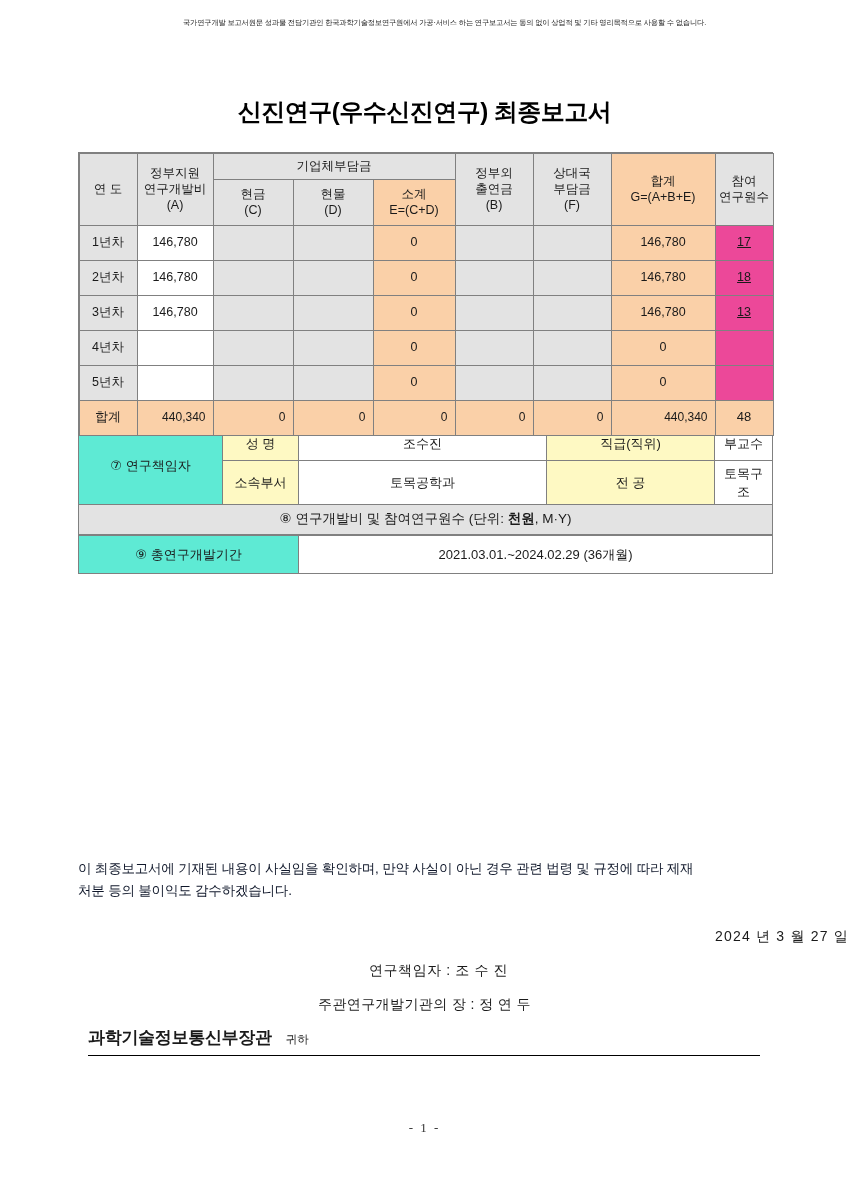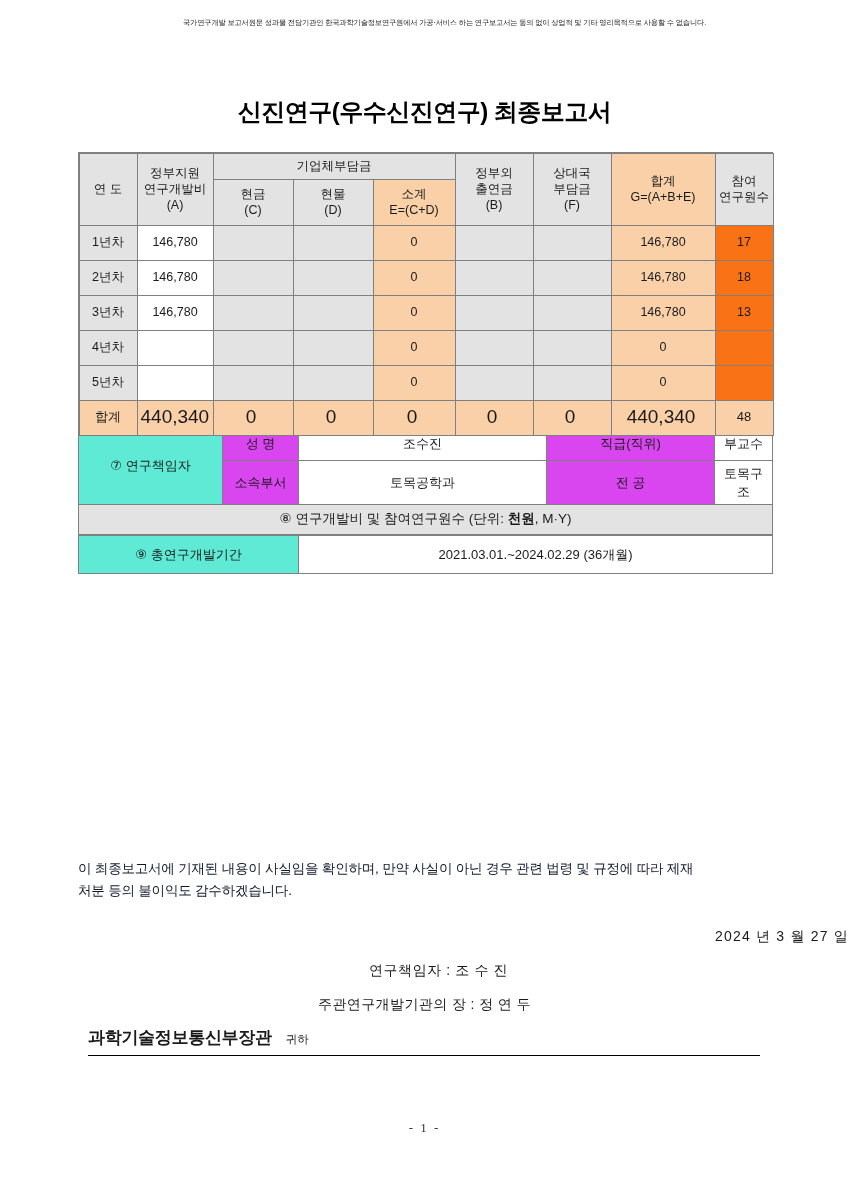--- a/index.html
+++ b/index.html
@@ -57,21 +57,21 @@
     line-height: 1.35;
     height: 34px;
   }
   .lbl {
     background: #5eead4;
     text-align: left;
     padding-left: 9px;
     white-space: nowrap;
   }
   .lbl-c {
-    background: #d946ef;
+    background: #fef9c3;
     text-align: center;
     white-space: nowrap;
     margin-left: 27px;
   }
   .val { background: #ffffff; }
   .two-line { line-height: 1.45; }
   .eng { font-size: 12.2px; letter-spacing: 0.1px; }
 
   
   .budget-title td {
@@ -96,24 +96,24 @@
     vertical-align: middle;
     line-height: 1.3;
     padding: 2px 3px;
   }
   .bh { background: #e3e3e3; }
   .bh-accent { background: #fad0a8; }
   .b-row-label { background: #e3e3e3; font-size: 13px; }
   .cell-white { background: #ffffff; text-align: right; padding-right: 7px; font-size: 13px; }
   .cell-gray { background: #e3e3e3; }
   .cell-accent { background: #fad0a8; text-align: right; padding-right: 7px; font-size: 13px; }
-  .cell-count { background: #f97316; text-align: center; font-size: 14px; }
+  .cell-count { background: #ec4899; text-align: center; font-size: 14px; text-decoration: underline; }
   .total-row td { background: #fad0a8; }
   .total-row .t-lbl { text-align: center; font-size: 13px; }
-  .total-row .t-num { text-align: center; padding-right: 7px; font-size: 19px; }
+  .total-row .t-num { text-align: right; padding-right: 7px; font-size: 12px; }
   .total-row .t-cnt { text-align: center; font-size: 13px; }
 
   
   .declaration {
     position: absolute;
     top: 858px; left: 78px; width: 700px;
     font-size: 13.5px;
     line-height: 1.62;
     letter-spacing: -0.2px;
     color: #0f172a;

